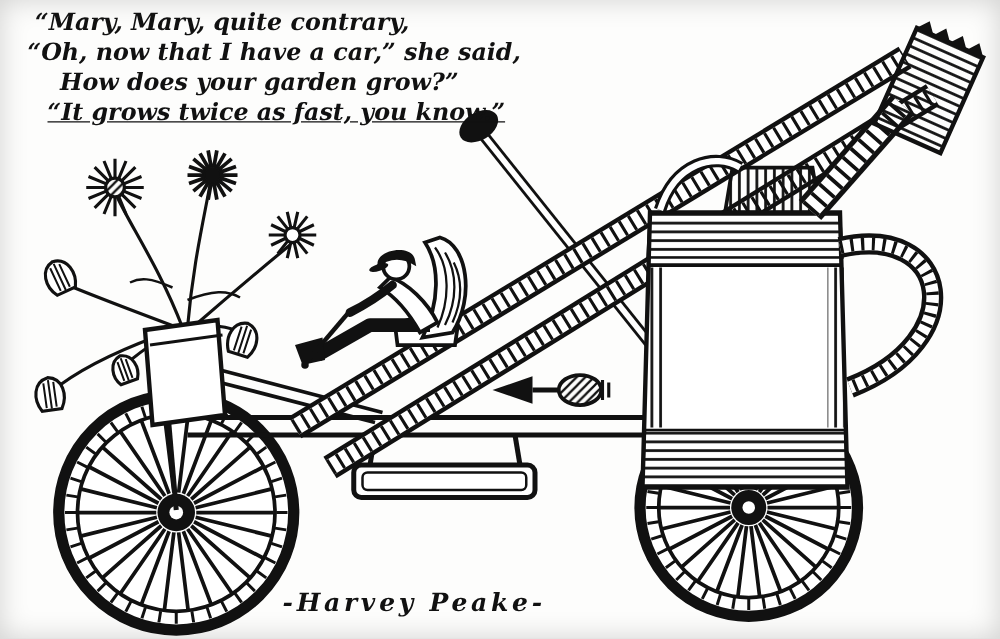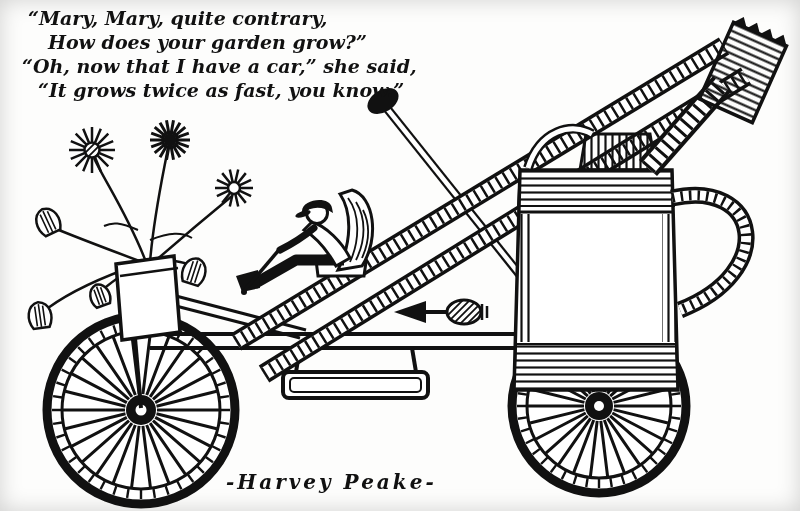--- a/index.html
+++ b/index.html
@@ -12,21 +12,21 @@
   svg.art{position:absolute;left:0;top:0;}
   .poem{
     position:absolute;left:22px;top:6px;color:#111;
     font-family:"DejaVu Serif", serif;font-style:italic;font-weight:bold;
     font-size:19px;line-height:24px;
   }
   .poem .line{white-space:pre;}
   .poem .in-a{padding-left:6px;}
   .poem .in-b{padding-left:26px;}
   .poem .in-c{padding-left:0px;}
-  .poem .in-d{padding-left:16px;}
+  .poem .in-d{padding-left:16px;text-decoration:underline;}
   .signature{
     position:absolute;left:226px;top:470px;color:#111;
     font-family:"DejaVu Serif", serif;font-style:italic;font-weight:bold;
     font-size:20px;letter-spacing:3px;
   }
 </style>
 </head>
 <body>
 
 <div class="stage">
@@ -206,19 +206,19 @@
       <path d="M648 168 L722 84" stroke="#111" stroke-width="16" stroke-dasharray="3 6.5"></path>
     </g>
     <g transform="rotate(24 742 72)">
       <rect x="714" y="30" width="58" height="84" fill="url(#patH)" stroke="#111" stroke-width="3.5"></rect>
       <path d="M714 30 l7.25 -9 l7.25 9 z m14.5 0 l7.25 -9 l7.25 9 z m14.5 0 l7.25 -9 l7.25 9 z m14.5 0 l7.25 -9 l7.25 9 z" fill="#111"></path>
     </g>
   </svg>
 
   <div class="poem">
     <div class="line in-a">“Mary, Mary, quite contrary,</div>
+    <div class="line in-c">“Oh, now that I have a car,” she said,</div>
     <div class="line in-b">How does your garden grow?”</div>
-    <div class="line in-c">“Oh, now that I have a car,” she said,</div>
     <div class="line in-d">“It grows twice as fast, you know.”</div>
   </div>
 
   <div class="signature">-Harvey Peake-</div>
 </div>
 
 </body></html>

